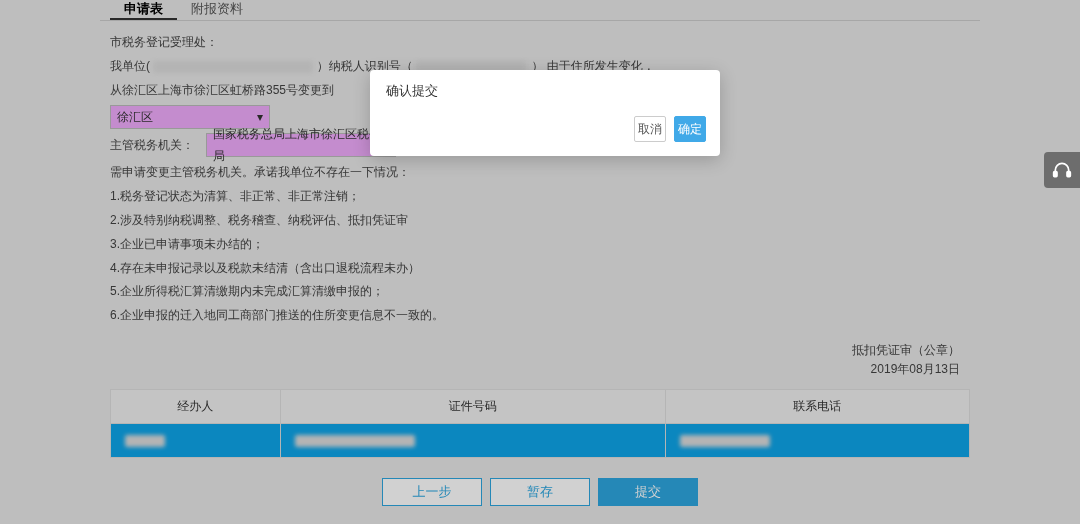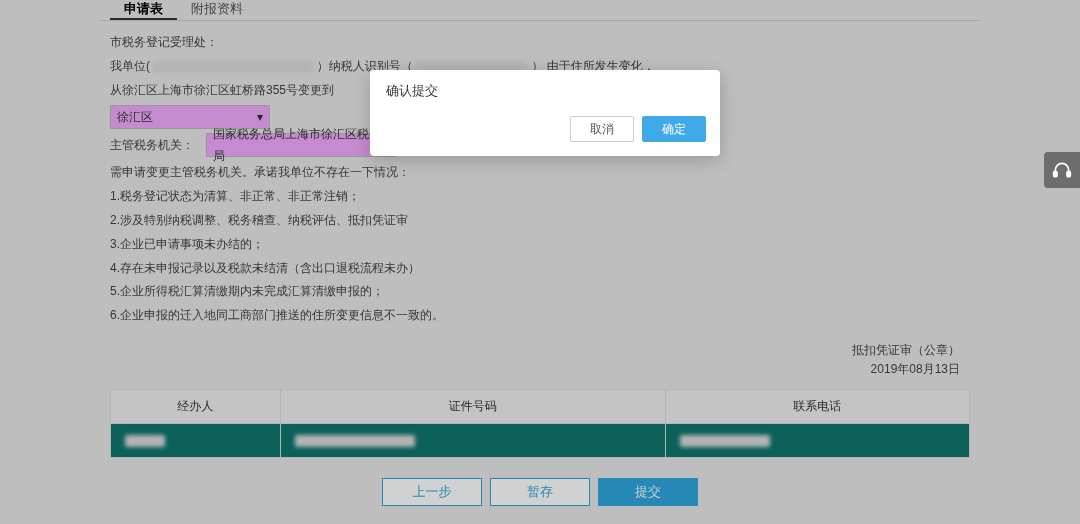--- a/index.html
+++ b/index.html
@@ -68,21 +68,21 @@
     .input-box { width: 160px; }
     .sign-block {
       text-align: right;
       margin: 14px 10px 10px 0;
       line-height: 1.6;
     }
     .table {
       width: calc(100% - 20px);
       margin: 8px 10px 0 10px;
       border-collapse: collapse;
-      background: #0f766e;
+      background: #0ea5e9;
     }
     .table th, .table td {
       border: 1px solid #ddd;
       padding: 8px;
       font-size: 12px;
       text-align: center;
     }
     .table th { background: #f0f0f0; font-weight: normal; color: #333; }
     .table td { height: 34px; }
     .btn-row {
@@ -137,21 +137,21 @@
       line-height: 1.9;
       padding: 8px 16px 12px 16px;
     }
     .modal-footer {
       display: flex;
       justify-content: flex-end;
       gap: 8px;
       padding: 8px 14px 14px 0;
     }
     .btn-sm {
-      width: 64px;
+      width: 32px;
       height: 26px;
       display: flex;
       align-items: center;
       justify-content: center;
       font-size: 12px;
       border-radius: 2px;
       cursor: pointer;
     }
     .btn-sm.cancel { background: #fff; border: 1px solid #ccc; color: #555; }
     .btn-sm.confirm { background: #40a9e8; border: 1px solid #40a9e8; color: #fff; }

